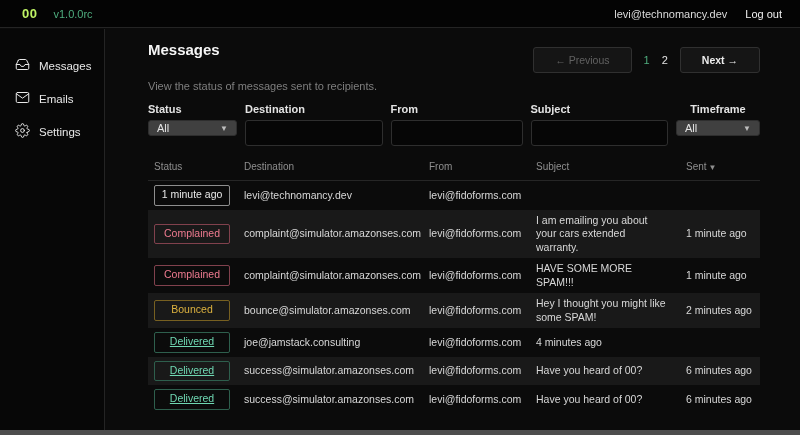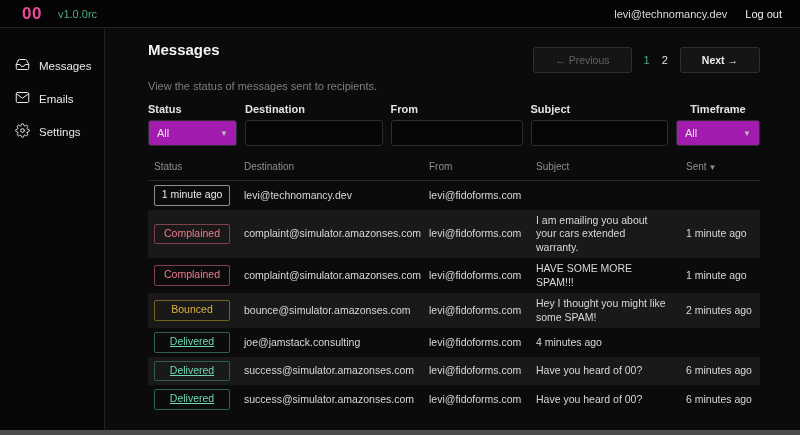--- a/index.html
+++ b/index.html
@@ -12,21 +12,21 @@
   }
 
   
   .topbar {
     position:absolute; top:0; left:0; right:0; height:28px;
     background:#040404; border-bottom:1px solid #242424;
     display:flex; align-items:center; justify-content:space-between;
     padding:0 18px 0 22px;
   }
   .topbar-left { display:flex; align-items:center; gap:16px; }
-  .logo { font-size:17px; font-weight:800; color:#ec4899; letter-spacing:.5px; }
+  .logo { font-size:13px; font-weight:800; color:#bef264; letter-spacing:.5px; }
   .version { font-size:11px; color:#4fae7f; }
   .topbar-right { display:flex; align-items:center; gap:18px; }
   .user-email { font-size:11px; color:#dcdcdc; }
   .logout { font-size:11px; font-weight:400; color:#f0f0f0; cursor:pointer; }
 
   
   .sidebar {
     position:absolute; top:29px; left:0; width:105px; bottom:5px;
     background:#070707; border-right:1px solid #242424;
     padding-top:22px;
@@ -58,21 +58,21 @@
   .pg-next { color:#ededed; font-weight:600; }
   .pg-pages { display:flex; gap:12px; font-size:11px; }
   .pg-num { color:#e2e2e2; cursor:pointer; }
   .pg-num.current { color:#4fae7f; }
 
   
   .filters { display:flex; gap:8px; margin-top:11px; }
   .filter { display:flex; flex-direction:column; }
   .filter-label { font-size:11px; font-weight:700; color:#e3e3e3; margin-bottom:5px; }
   .filter-box {
-    height:26px; background:#a21caf; border:1px solid #2e2e2e; border-radius:3px;
+    height:16px; background:#404040; border:1px solid #2e2e2e; border-radius:3px;
     display:flex; align-items:center; justify-content:space-between;
     padding:0 8px; font-size:11px; color:#e3e3e3; cursor:pointer;
   }
   .filter-input {
     height:26px; width:100%; background:#060606; border:1px solid #2e2e2e; border-radius:3px;
     color:#e3e3e3; font-size:11px; padding:0 8px; outline:none;
     font-family:"Liberation Sans", sans-serif;
   }
   .caret { font-size:8px; color:#bdbdbd; }
   .f-status { width:89px; }

